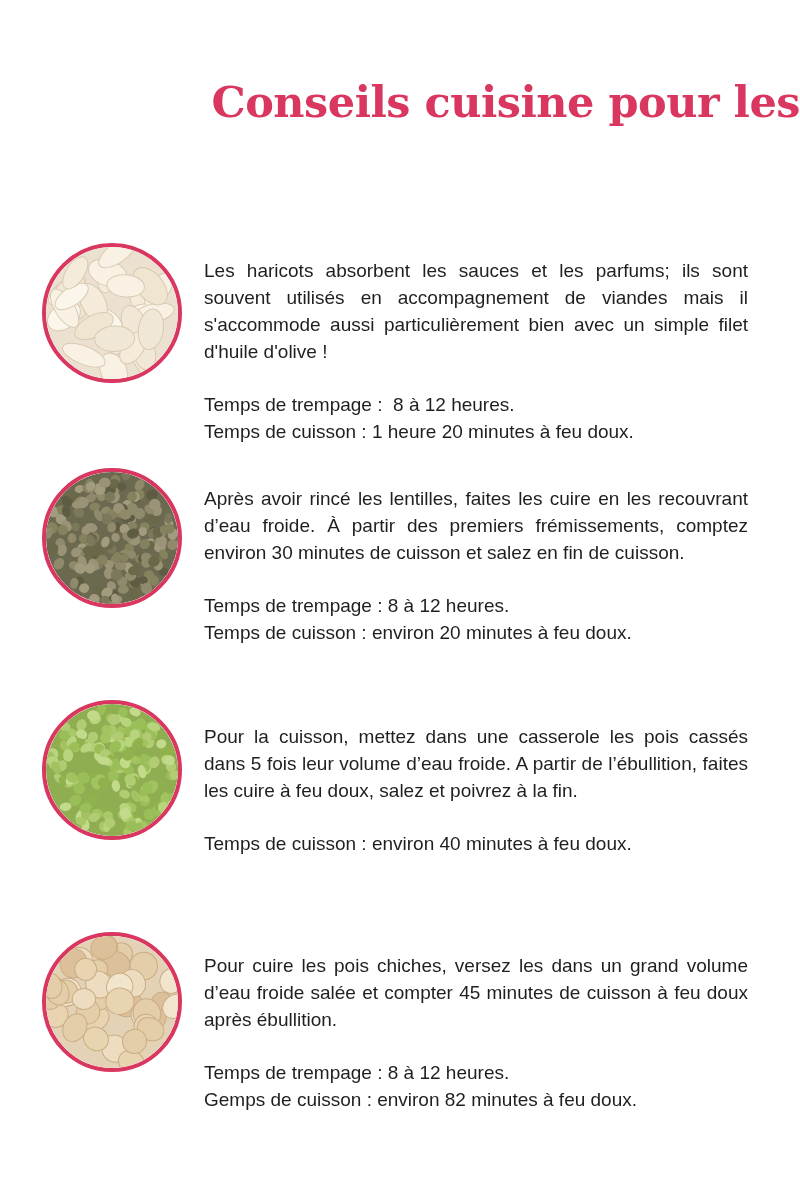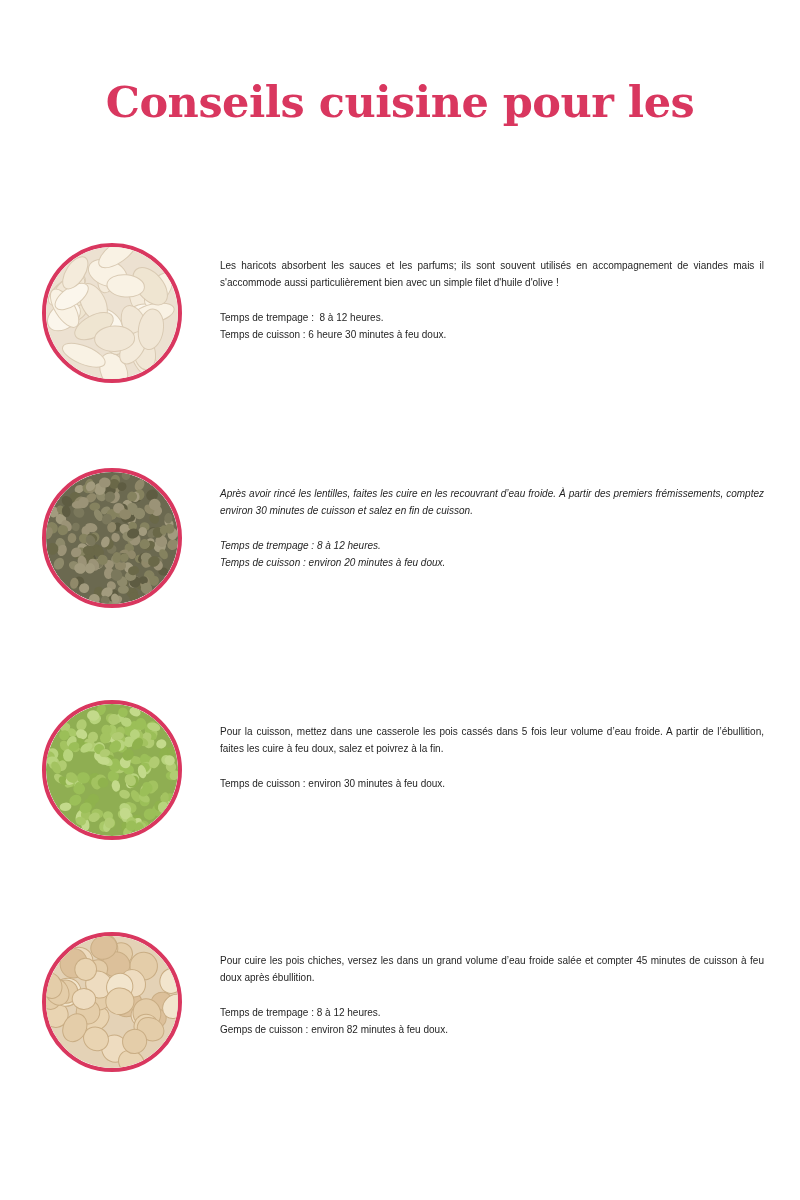--- a/index.html
+++ b/index.html
@@ -11,21 +11,21 @@
     margin: 0 auto;
     background: #ffffff;
     font-family: "Liberation Sans", sans-serif;
     overflow: hidden;
   }
   .title {
     position: absolute;
     top: 74px;
     left: 0;
     width: 800px;
-    text-align: center;
+    text-align: right;
     font-family: "DejaVu Serif", "Liberation Serif", serif;
     font-weight: bold;
     font-size: 43px;
     line-height: 57px;
     letter-spacing: -0.5px;
     color: var(--accent, #d9375f);
   }
   .legume-section { position: absolute; left: 0; width: 800px; height: 160px; }
   .legume-section.s0 { top: 243px; }
   .legume-section.s1 { top: 468px; }
@@ -40,33 +40,33 @@
     height: 140px;
     border-radius: 50%;
     border: 4px solid var(--accent, #d9375f);
     overflow: hidden;
     background: #ffffff;
   }
   .photo-svg { display: block; width: 132px; height: 132px; border-radius: 50%; }
 
   .text-block {
     position: absolute;
-    left: 220px;
+    left: 204px;
     width: 544px;
     color: var(--text, #1f1f1f);
-    font-size: 10px;
-    line-height: 17px;
+    font-size: 19px;
+    line-height: 27px;
   }
   .s0 .text-block { top: 14px; }
-  .s1 .text-block { top: 17px; font-style: italic; }
+  .s1 .text-block { top: 17px; }
   .s2 .text-block { top: 23px; }
   .s3 .text-block { top: 20px; }
 
   .para { text-align: justify; }
-  .times { margin-top: 18px; }
+  .times { margin-top: 26px; }
   .times .line { display: block; white-space: pre-wrap; }
 </style>
 </head>
 <body>
 
 <div class="page">
   <h1 class="title">
     <span>Conseils cuisine pour les</span><br>
   </h1>
   <div id="sections-root">
@@ -103,21 +103,21 @@
             <ellipse cx="71.7" cy="5.5" rx="22.3" ry="9.8" fill="#f9f2e4" stroke="#d9cab3" stroke-width="1" transform="rotate(144 71.7 5.5)"></ellipse>
             <ellipse cx="104.2" cy="39.2" rx="21.8" ry="13.0" fill="#efe5d1" stroke="#d9cab3" stroke-width="1" transform="rotate(50 104.2 39.2)"></ellipse>
             <ellipse cx="79.7" cy="38.9" rx="18.8" ry="11.1" fill="#f9f2e4" stroke="#d9cab3" stroke-width="1" transform="rotate(5 79.7 38.9)"></ellipse>
             <ellipse cx="68.6" cy="91.7" rx="20.0" ry="12.7" fill="#f1e7d6" stroke="#d9cab3" stroke-width="1" transform="rotate(178 68.6 91.7)"></ellipse>
           </svg>
     </div>
     <div class="text-block">
       <p class="para">Les haricots absorbent les sauces et les parfums; ils sont souvent utilisés en accompagnement de viandes mais il s'accommode aussi particulièrement bien avec un simple filet d'huile d'olive !</p>
       <p class="times">
         <span class="line">Temps de trempage :  8 à 12 heures.</span>
-        <span class="line">Temps de cuisson : 6 heure 30 minutes à feu doux.</span>
+        <span class="line">Temps de cuisson : 1 heure 20 minutes à feu doux.</span>
       </p>
     </div>
   </section>
 
   <section class="legume-section s1">
     <div class="photo-ring">
       <svg class="photo-svg" viewBox="0 0 132 132">
             <rect x="0" y="0" width="132" height="132" fill="#6b6950"></rect>
             <ellipse cx="28.3" cy="93.5" rx="5.5" ry="4.3" fill="#8e8a6b" transform="rotate(18 28.3 93.5)"></ellipse>
             <ellipse cx="69.3" cy="8.1" rx="5.3" ry="4.6" fill="#85825f" transform="rotate(106 69.3 8.1)"></ellipse>
@@ -472,21 +472,21 @@
             <ellipse cx="79.2" cy="109.5" rx="5.9" ry="5.4" fill="#c3da8b" transform="rotate(69 79.2 109.5)"></ellipse>
             <ellipse cx="85.2" cy="121.8" rx="5.4" ry="5.1" fill="#9bbf58" transform="rotate(132 85.2 121.8)"></ellipse>
             <ellipse cx="59.5" cy="33.8" rx="5.4" ry="5.7" fill="#a3c360" transform="rotate(40 59.5 33.8)"></ellipse>
             <ellipse cx="117.5" cy="103.4" rx="5.7" ry="5.6" fill="#b8d47d" transform="rotate(77 117.5 103.4)"></ellipse>
             <ellipse cx="57.5" cy="56.9" rx="6.2" ry="3.8" fill="#c3da8b" transform="rotate(8 57.5 56.9)"></ellipse>
           </svg>
     </div>
     <div class="text-block">
       <p class="para">Pour la cuisson, mettez dans une casserole les pois cassés dans 5 fois leur volume d’eau froide. A partir de l’ébullition, faites les cuire à feu doux, salez et poivrez à la fin.</p>
       <p class="times">
-        <span class="line">Temps de cuisson : environ 30 minutes à feu doux.</span>
+        <span class="line">Temps de cuisson : environ 40 minutes à feu doux.</span>
       </p>
     </div>
   </section>
 
   <section class="legume-section s3">
     <div class="photo-ring">
       <svg class="photo-svg" viewBox="0 0 132 132"><rect x="0" y="0" width="132" height="132" fill="#e4d2b6"></rect><ellipse cx="32.7" cy="25.0" rx="14.2" ry="13.8" fill="#eedcc0" stroke="#c9ad84" stroke-width="1" transform="rotate(165 32.7 25.0)"></ellipse>29.2<ellipse cx="74.5" cy="18.2" rx="11.2" ry="12.1" fill="#e4cda9" stroke="#c9ad84" stroke-width="1" transform="rotate(67 74.5 18.2)"></ellipse>71.7<ellipse cx="9.6" cy="78.6" rx="12.5" ry="12.8" fill="#e9d4b2" stroke="#c9ad84" stroke-width="1" transform="rotate(171 9.6 78.6)"></ellipse>6.5<ellipse cx="5.4" cy="60.1" rx="13.4" ry="10.5" fill="#e4cda9" stroke="#c9ad84" stroke-width="1" transform="rotate(98 5.4 60.1)"></ellipse>2.1<ellipse cx="97.7" cy="30.1" rx="13.7" ry="13.8" fill="#e4cda9" stroke="#c9ad84" stroke-width="1" transform="rotate(138 97.7 30.1)"></ellipse>94.3<ellipse cx="59.4" cy="13.2" rx="13.8" ry="10.6" fill="#eedcc0" stroke="#c9ad84" stroke-width="1" transform="rotate(76 59.4 13.2)"></ellipse>55.9<ellipse cx="27.6" cy="27.2" rx="14.7" ry="13.5" fill="#dcc09a" stroke="#c9ad84" stroke-width="1" transform="rotate(98 27.6 27.2)"></ellipse>23.9<ellipse cx="20.7" cy="56.3" rx="14.6" ry="13.6" fill="#f2e5cd" stroke="#c9ad84" stroke-width="1" transform="rotate(142 20.7 56.3)"></ellipse>17.1<ellipse cx="116.0" cy="67.8" rx="11.6" ry="11.1" fill="#dcc09a" stroke="#c9ad84" stroke-width="1" transform="rotate(99 116.0 67.8)"></ellipse>113.1<ellipse cx="49.9" cy="82.8" rx="11.3" ry="13.9" fill="#e9d4b2" stroke="#c9ad84" stroke-width="1" transform="rotate(56 49.9 82.8)"></ellipse>47.1<ellipse cx="52.5" cy="63.2" rx="12.5" ry="10.9" fill="#e4cda9" stroke="#c9ad84" stroke-width="1" transform="rotate(173 52.5 63.2)"></ellipse>49.4<ellipse cx="109.1" cy="82.6" rx="11.1" ry="10.4" fill="#dcc09a" stroke="#c9ad84" stroke-width="1" transform="rotate(161 109.1 82.6)"></ellipse>106.3<ellipse cx="125.8" cy="44.8" rx="11.8" ry="12.7" fill="#f2e5cd" stroke="#c9ad84" stroke-width="1" transform="rotate(23 125.8 44.8)"></ellipse>122.8<ellipse cx="60.5" cy="12.2" rx="14.0" ry="11.2" fill="#e4cda9" stroke="#c9ad84" stroke-width="1" transform="rotate(81 60.5 12.2)"></ellipse>57.0<ellipse cx="70.1" cy="28.5" rx="13.8" ry="12.7" fill="#dcc09a" stroke="#c9ad84" stroke-width="1" transform="rotate(16 70.1 28.5)"></ellipse>66.6<ellipse cx="42.0" cy="75.9" rx="11.8" ry="12.1" fill="#e4cda9" stroke="#c9ad84" stroke-width="1" transform="rotate(177 42.0 75.9)"></ellipse>39.0<ellipse cx="50.6" cy="34.1" rx="11.4" ry="10.1" fill="#e4cda9" stroke="#c9ad84" stroke-width="1" transform="rotate(151 50.6 34.1)"></ellipse>47.8<ellipse cx="81.4" cy="67.7" rx="14.7" ry="12.9" fill="#dcc09a" stroke="#c9ad84" stroke-width="1" transform="rotate(167 81.4 67.7)"></ellipse>77.7<ellipse cx="68.8" cy="112.6" rx="13.0" ry="13.7" fill="#eedcc0" stroke="#c9ad84" stroke-width="1" transform="rotate(158 68.8 112.6)"></ellipse>65.5<ellipse cx="50.0" cy="102.8" rx="11.6" ry="12.7" fill="#e9d4b2" stroke="#c9ad84" stroke-width="1" transform="rotate(120 50.0 102.8)"></ellipse>47.1<ellipse cx="85.4" cy="126.4" rx="11.5" ry="13.3" fill="#e9d4b2" stroke="#c9ad84" stroke-width="1" transform="rotate(121 85.4 126.4)"></ellipse>82.5<ellipse cx="20.0" cy="55.6" rx="11.5" ry="12.0" fill="#e4cda9" stroke="#c9ad84" stroke-width="1" transform="rotate(109 20.0 55.6)"></ellipse>17.1<ellipse cx="96.6" cy="79.3" rx="11.5" ry="11.4" fill="#eedcc0" stroke="#c9ad84" stroke-width="1" transform="rotate(27 96.6 79.3)"></ellipse>93.7<ellipse cx="87.1" cy="47.2" rx="14.0" ry="12.1" fill="#eedcc0" stroke="#c9ad84" stroke-width="1" transform="rotate(69 87.1 47.2)"></ellipse>83.6<ellipse cx="11.0" cy="55.6" rx="14.1" ry="11.3" fill="#e4cda9" stroke="#c9ad84" stroke-width="1" transform="rotate(61 11.0 55.6)"></ellipse>7.5<ellipse cx="100.9" cy="77.3" rx="14.7" ry="13.7" fill="#e4cda9" stroke="#c9ad84" stroke-width="1" transform="rotate(65 100.9 77.3)"></ellipse>97.2<ellipse cx="52.9" cy="48.6" rx="12.8" ry="13.9" fill="#eedcc0" stroke="#c9ad84" stroke-width="1" transform="rotate(141 52.9 48.6)"></ellipse>49.7<ellipse cx="100.4" cy="90.9" rx="12.7" ry="12.3" fill="#e9d4b2" stroke="#c9ad84" stroke-width="1" transform="rotate(66 100.4 90.9)"></ellipse>97.2<ellipse cx="128.8" cy="70.4" rx="13.1" ry="11.1" fill="#f2e5cd" stroke="#c9ad84" stroke-width="1" transform="rotate(136 128.8 70.4)"></ellipse>125.5<ellipse cx="73.7" cy="50.8" rx="13.0" ry="13.6" fill="#f2e5cd" stroke="#c9ad84" stroke-width="1" transform="rotate(27 73.7 50.8)"></ellipse>70.5<ellipse cx="28.8" cy="91.7" rx="14.5" ry="11.4" fill="#e4cda9" stroke="#c9ad84" stroke-width="1" transform="rotate(117 28.8 91.7)"></ellipse>25.2<ellipse cx="104.6" cy="93.2" rx="13.7" ry="11.2" fill="#e4cda9" stroke="#c9ad84" stroke-width="1" transform="rotate(26 104.6 93.2)"></ellipse>101.2<ellipse cx="73.9" cy="65.3" rx="14.1" ry="13.3" fill="#e9d4b2" stroke="#c9ad84" stroke-width="1" transform="rotate(173 73.9 65.3)"></ellipse>70.4<ellipse cx="88.6" cy="105.4" rx="12.3" ry="11.9" fill="#e4cda9" stroke="#c9ad84" stroke-width="1" transform="rotate(125 88.6 105.4)"></ellipse>85.5<ellipse cx="37.9" cy="63.0" rx="11.7" ry="10.4" fill="#eedcc0" stroke="#c9ad84" stroke-width="1" transform="rotate(2 37.9 63.0)"></ellipse>35.0<ellipse cx="4.7" cy="49.6" rx="13.1" ry="11.0" fill="#e4cda9" stroke="#c9ad84" stroke-width="1" transform="rotate(69 4.7 49.6)"></ellipse>1.4<ellipse cx="39.7" cy="33.4" rx="11.1" ry="10.9" fill="#e9d4b2" stroke="#c9ad84" stroke-width="1" transform="rotate(87 39.7 33.4)"></ellipse>36.9<ellipse cx="57.8" cy="11.3" rx="11.7" ry="13.2" fill="#dcc09a" stroke="#c9ad84" stroke-width="1" transform="rotate(66 57.8 11.3)"></ellipse>54.9</svg>
     </div>
     <div class="text-block">
       <p class="para">Pour cuire les pois chiches, versez les dans un grand volume d’eau froide salée et compter 45 minutes de cuisson à feu doux après ébullition.</p>

